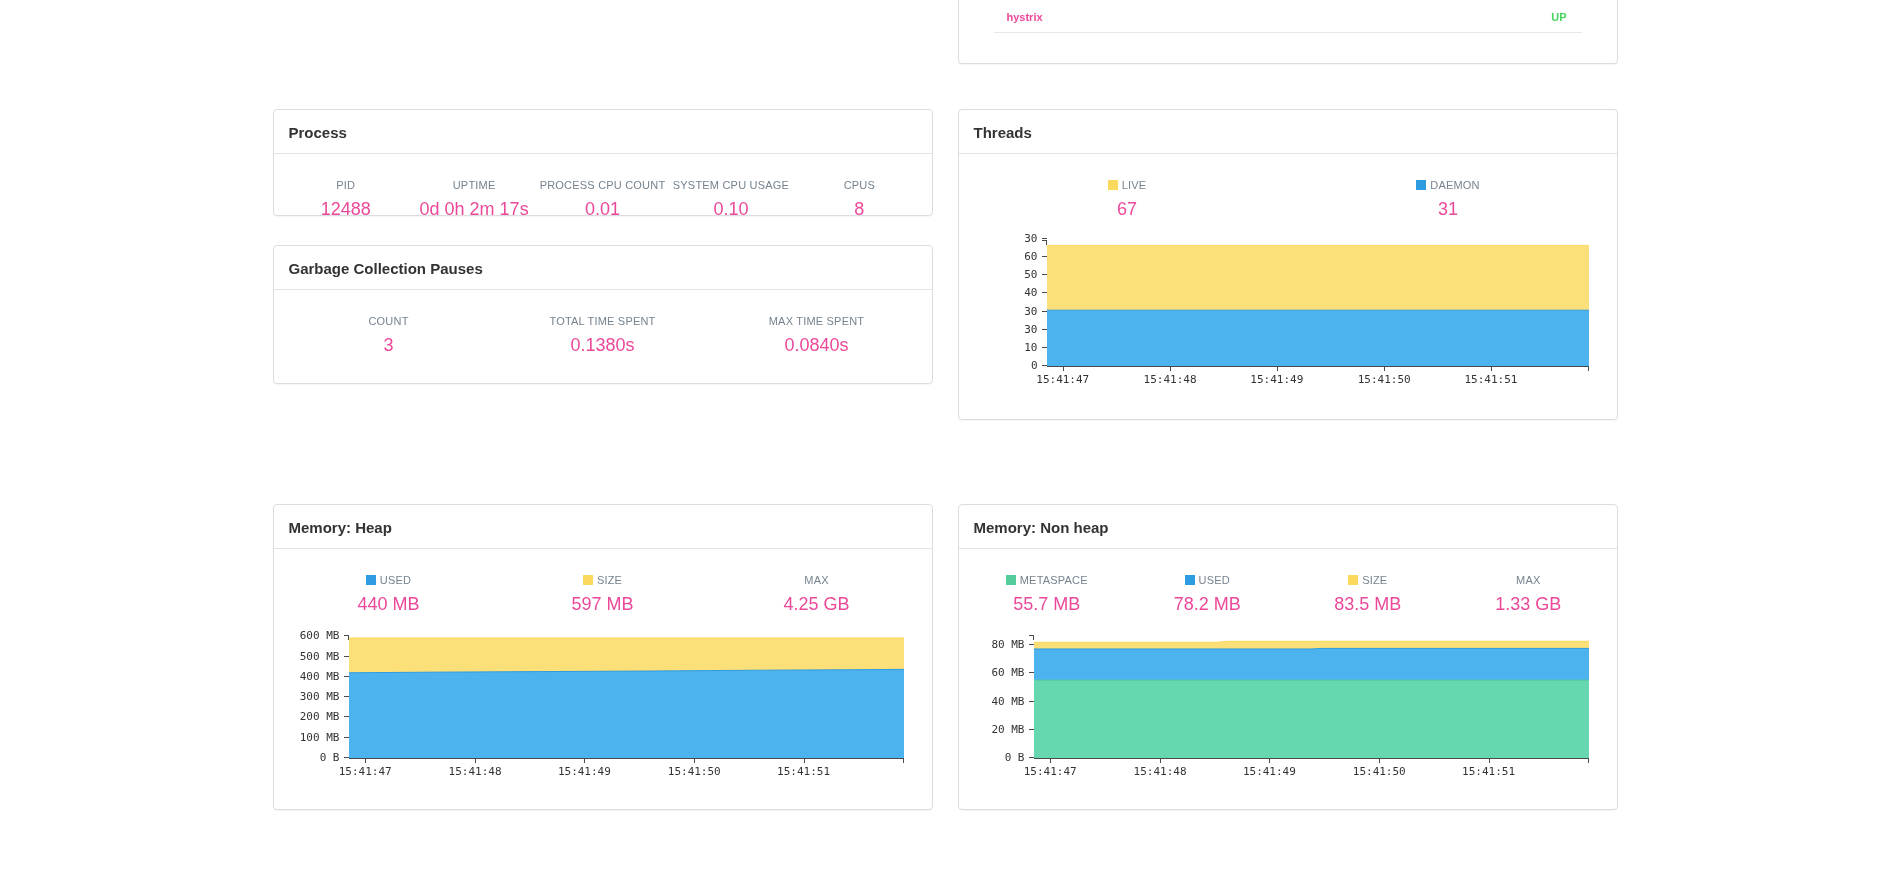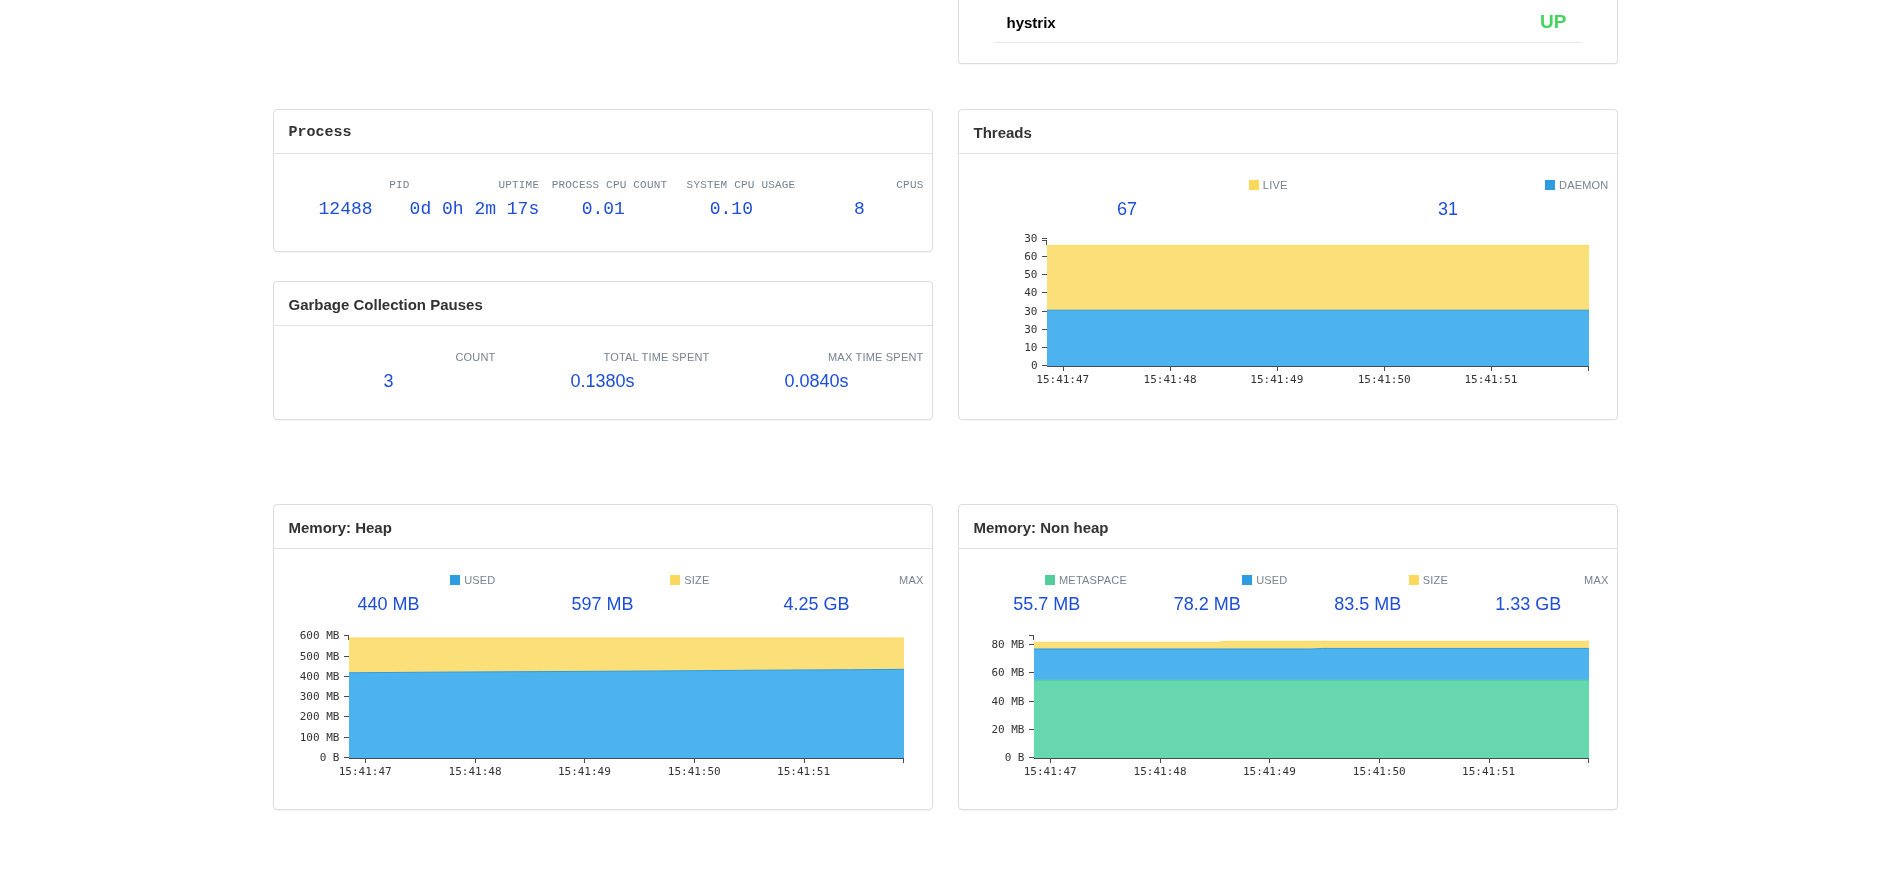--- a/index.html
+++ b/index.html
@@ -21,34 +21,34 @@
   .row { display:flex; gap:25px; }
   .col { width:660px; flex:none; }
 
   
   .panel { background:#fff; border:1px solid #ddd; border-radius:4px; box-shadow:0 1px 1px rgba(0,0,0,0.04); }
   .panel-heading { padding:14px 15px 12px; font-size:15px; font-weight:bold; color:#333; border-bottom:1px solid #e2e2e2; }
 
   
   .app-panel { height:64px; border-top:none; border-radius:0 0 4px 4px; }
   .app-row { display:flex; justify-content:space-between; align-items:center; padding:11px 50px 9px 48px; }
-  .app-name { font-size:15px; font-weight:bold; color:#000000; cursor:pointer; }
-  .app-status { font-size:19px; font-weight:bold; }
+  .app-name { font-size:11px; font-weight:bold; color:#ec4899; cursor:pointer; }
+  .app-status { font-size:11px; font-weight:bold; }
   .app-hr { border:0; border-top:1px solid #e7e7e7; margin:0 35px; }
 
   
   .stats-row { display:flex; padding:24px 8px 4px; }
   .stat { flex:1; text-align:center; }
-  .stat-top { display:flex; align-items:center; justify-content:flex-end; gap:4px; height:14px; }
+  .stat-top { display:flex; align-items:center; justify-content:center; gap:4px; height:14px; }
   .swatch { width:10px; height:10px; display:inline-block; flex:none; }
   .stat-label { font-size:11px; color:#76838f; letter-spacing:0.2px; white-space:nowrap; }
-  .stat-value { font-size:18px; color:#1d4ed8; margin-top:7px; white-space:nowrap; }
-
-  
-  .panel-process { height:143px;font-family:Liberation Mono, monospace; }
+  .stat-value { font-size:18px; color:#ec4899; margin-top:7px; white-space:nowrap; }
+
+  
+  .panel-process { height:107px; }
   .panel-gc { height:139px; margin-top:29px; }
   .panel-threads { height:311px; }
   .panel-memory { height:306px; }
 
   .row-stats { margin-top:45px; }
   .row-memory { margin-top:84px; }
 
   
   .chart { position:relative; margin-top:10px; }
   .plot { position:absolute; top:6px; right:28px; border-bottom:1px solid #4a4a4a; }

